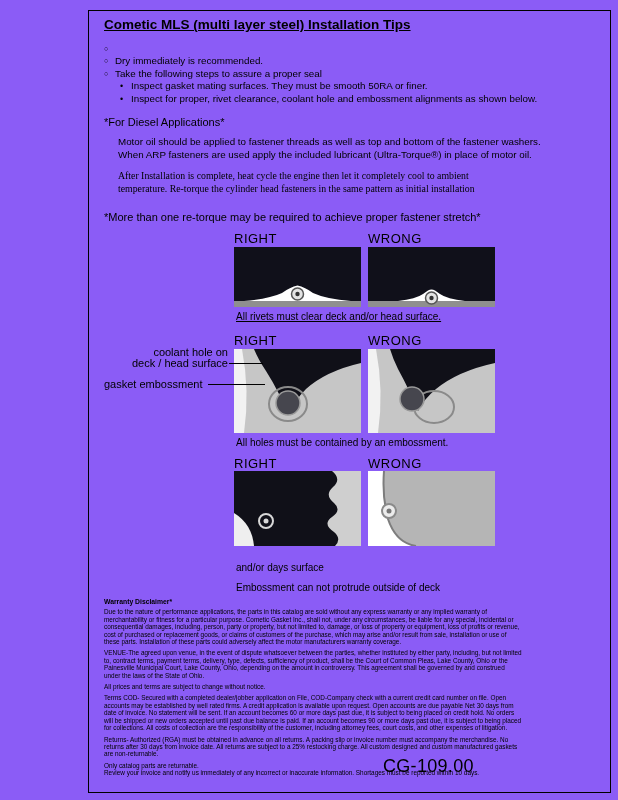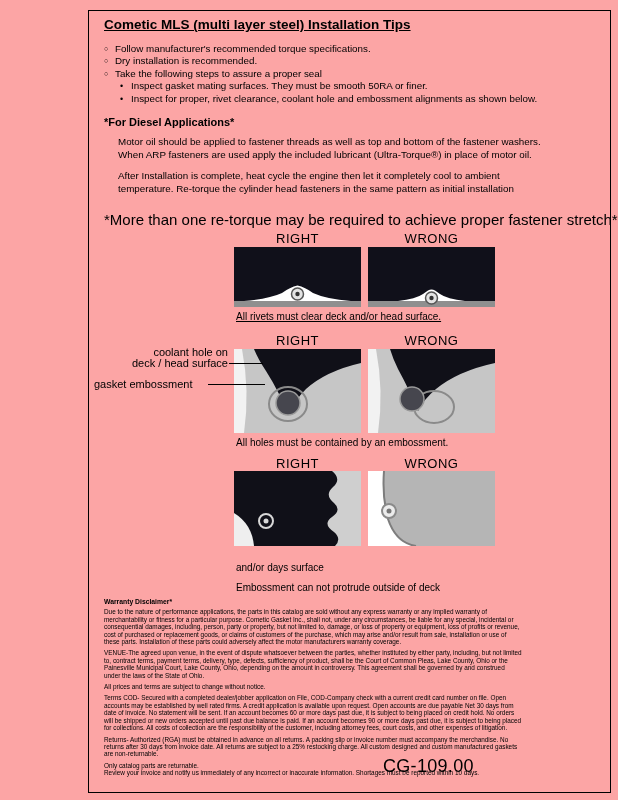--- a/index.html
+++ b/index.html
@@ -1,76 +1,75 @@
 <!DOCTYPE html>
 <html><head>
 <meta charset="utf-8">
 <style>
   * { box-sizing: border-box; }
   html, body { margin: 0; padding: 0; background: #ffffff; }
   body { font-family: "Liberation Sans", sans-serif; color: #000; }
-  .page { position: relative; width: 618px; height: 800px; background: #fca5a5; overflow: hidden; }
+  .page { position: relative; width: 618px; height: 800px; background: #8b5cf6; overflow: hidden; }
   .frame { position: absolute; left: 88px; top: 10px; width: 523px; height: 783px; border: 1.5px solid #000; }
   .abs { position: absolute; }
   .title { left: 104px; top: 17px; font-size: 13.5px; font-weight: bold; text-decoration: underline; white-space: nowrap; }
   .bullets { left: 104px; top: 43px; font-size: 9.8px; line-height: 12.4px; }
   .bullet-line { display: flex; white-space: nowrap; }
   .bullet-line.sub { padding-left: 16px; }
   .mark { width: 11px; flex: none; }
   .mark.circle { font-size: 7px; line-height: 12.4px; }
   .mark.dot { font-size: 9px; line-height: 12.4px; }
-  .diesel-heading { left: 104px; top: 116px; font-size: 11px; font-weight: bold; white-space: nowrap; }
+  .diesel-heading { left: 104px; top: 116px; font-size: 11px; font-weight: normal; white-space: nowrap; }
   .para { left: 104px; font-size: 9.8px; line-height: 13px; }
   .para div { white-space: nowrap; padding-left: 14px; }
   .p1 { top: 135px; }
-  .p2 { top: 169px; }
-  .note { top: 211px; font-size: 15px; white-space: nowrap; left: 104px; }
-  .col-label { width: 127px; text-align: center; font-size: 13px; letter-spacing: 0.5px; }
+  .p2 { top: 169px; font-family: Liberation Serif, serif; }
+  .note { top: 211px; font-size: 11px; white-space: nowrap; left: 104px; }
+  .col-label { width: 127px; text-align: left; font-size: 13px; letter-spacing: 0.5px; }
   .lcol { left: 234px; }
   .rcol { left: 368px; }
   .r1lab { top: 231px; }
   .r2lab { top: 333px; }
   .r3lab { top: 456px; }
   .diag { display: block; }
   .d1 { top: 247px; }
   .d2 { top: 349px; }
   .d3 { top: 471px; }
   .caption { font-size: 10px; left: 236px; white-space: nowrap; }
   .cap1 { top: 311px; text-decoration: underline; }
   .cap2 { top: 437px; }
   .cap3a { top: 582px; }
   .cap3b { top: 562px; }
   .ann { font-size: 11px; line-height: 11px; text-align: right; white-space: nowrap; }
   .ann1 { left: 128px; top: 347px; width: 100px; }
-  .ann2 { left: 94px; top: 379px; width: 94px; text-align: center; }
+  .ann2 { left: 104px; top: 379px; width: 94px; text-align: center; }
   .ann-line { height: 1px; background: #000; z-index: 3; }
   .al1 { left: 229px; top: 363px; width: 34px; }
   .al2 { left: 208px; top: 384px; width: 57px; }
   .warranty { left: 104px; top: 598px; width: 418px; font-size: 6.4px; line-height: 7.4px; }
   .warranty .whead { font-size: 6.8px; font-weight: bold; margin: 0 0 3px 0; }
   .warranty p { margin: 0 0 4px 0; }
   .warranty p.tight { margin: 0; }
   .footer-code { left: 383px; top: 756px; font-size: 18px; letter-spacing: 0.3px; white-space: nowrap; }
 </style>
 </head>
 <body>
 
 <div class="page">
   <div class="frame"></div>
 
   <div class="abs title">Cometic MLS (multi layer steel) Installation Tips</div>
 
   <div class="abs bullets">
     <div class="bullet-line">
       <span class="mark circle">○</span>
-      <span>Follow manufacturer's recommended torque specifications.</span>
     </div>
     <div class="bullet-line">
       <span class="mark circle">○</span>
-      <span>Dry installation is recommended.</span>
+      <span>Dry immediately is recommended.</span>
     </div>
     <div class="bullet-line">
       <span class="mark circle">○</span>
       <span>Take the following steps to assure a proper seal</span>
     </div>
     <div class="bullet-line sub">
       <span class="mark dot">•</span>
       <span>Inspect gasket mating surfaces.  They must be smooth 50RA or finer.</span>
     </div>
     <div class="bullet-line sub">

